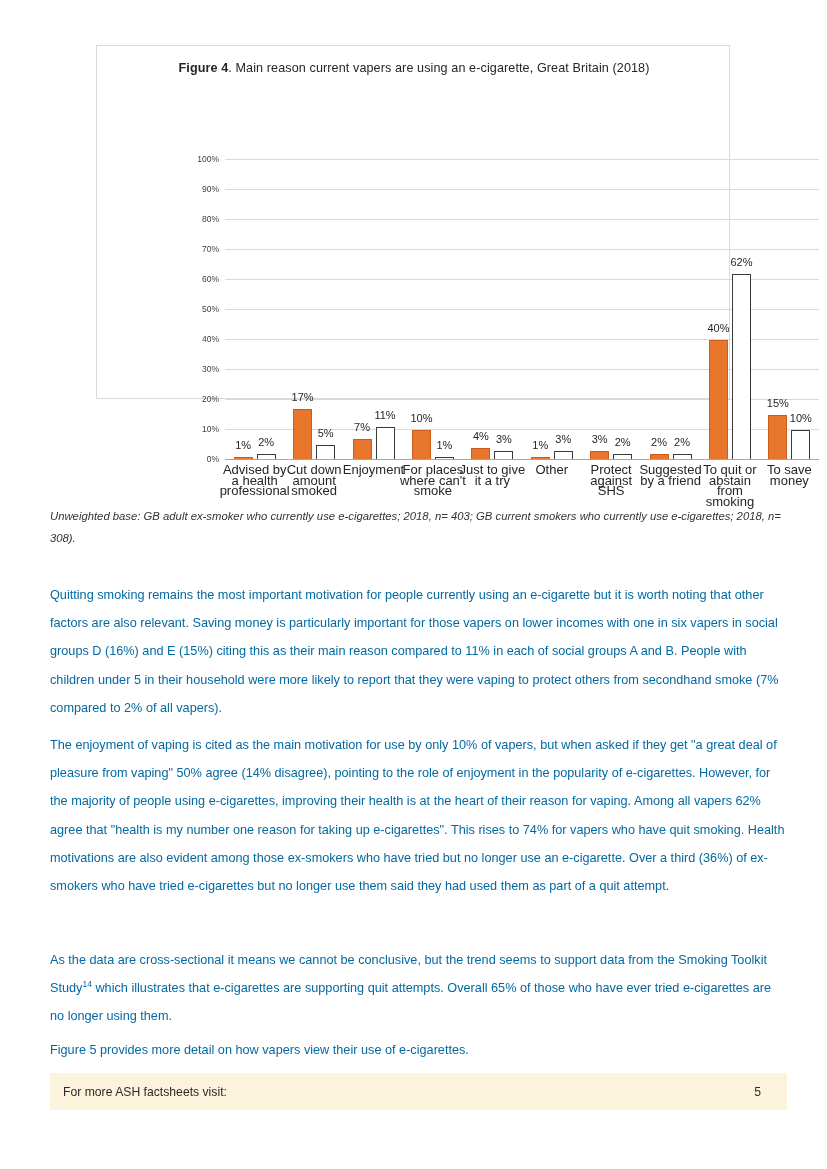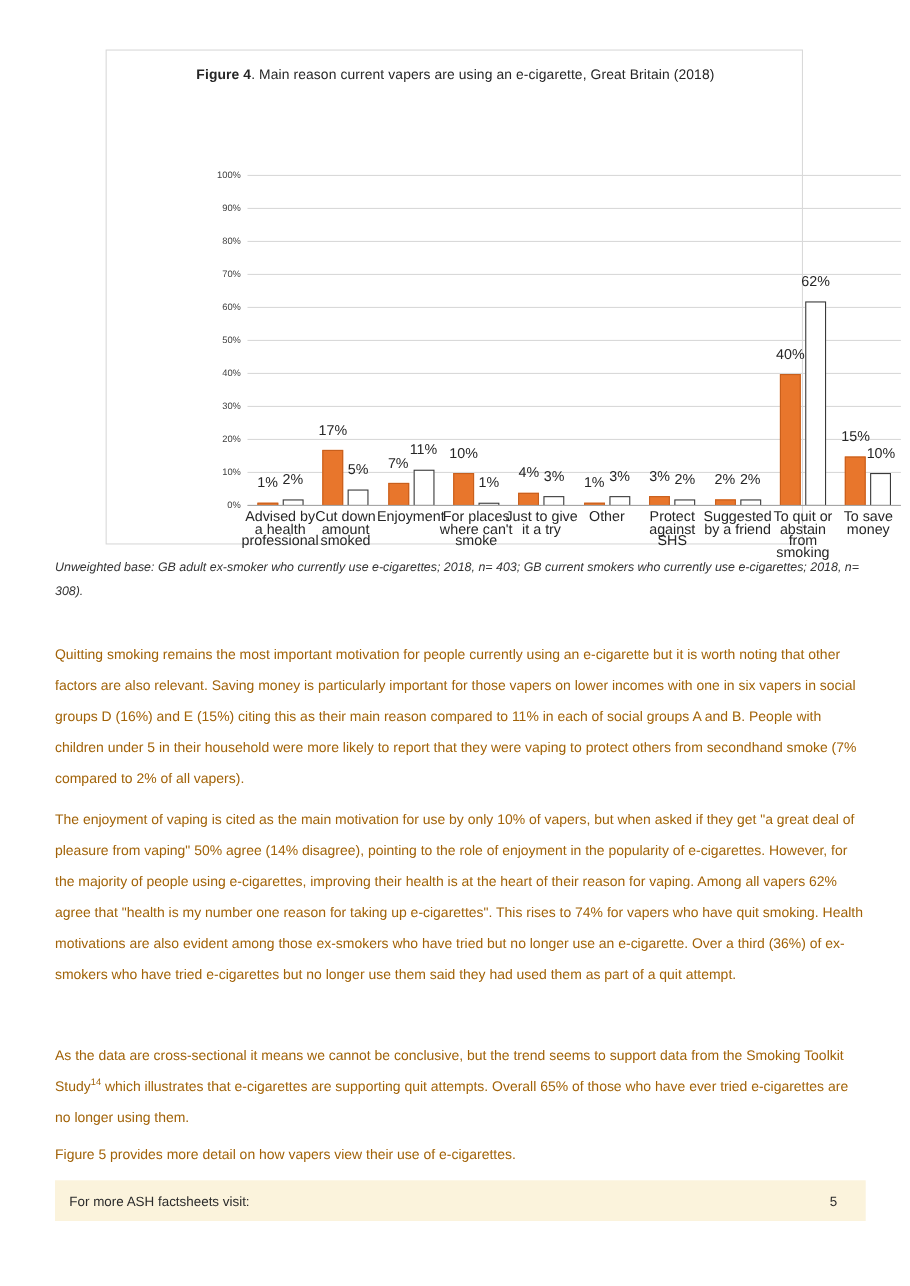--- a/index.html
+++ b/index.html
@@ -21,21 +21,21 @@
     inset: 0;
     background: #ffffff;
   }
 
   
   .figure-box {
     position: absolute;
     left: 96px;
     top: 45px;
     width: 634px;
-    height: 450px;
+    height: 354px;
     border: 1px solid #d9d9d9;
     background: #ffffff;
     box-sizing: border-box;
   }
   .chart-title {
     position: absolute;
     left: 40px;
     top: 10px;
     width: 554px;
     text-align: center;
@@ -118,22 +118,22 @@
   }
   .bar.white {
     background: #ffffff;
     border: 1px solid #3a3a3a;
   }
   .bar-label {
     position: absolute;
     bottom: 100%;
     left: 50%;
     transform: translateX(-50%);
-    margin-bottom: 11px;
-    font-size: 13px;
+    margin-bottom: 6px;
+    font-size: 11px;
     color: #262626;
     white-space: nowrap;
   }
   .cat-label {
     position: absolute;
     top: 100%;
     left: -6px;
     right: -6px;
     margin-top: 5px;
     text-align: center;
@@ -173,21 +173,21 @@
     font-style: italic;
     color: #333333;
   }
 
   .body-text {
     position: absolute;
     left: 50px;
     width: 737px;
     font-size: 12.7px;
     line-height: 28.3px;
-    color: #a16207;
+    color: #0369a1;
   }
   #para-1 { top: 568px; }
   #para-2 { top: 718px; }
   #para-3 { top: 933px; }
   #para-4 { top: 1023px; }
 
   sup { font-size: 8.5px; vertical-align: super; line-height: 0; }
 
   
   .footer {

